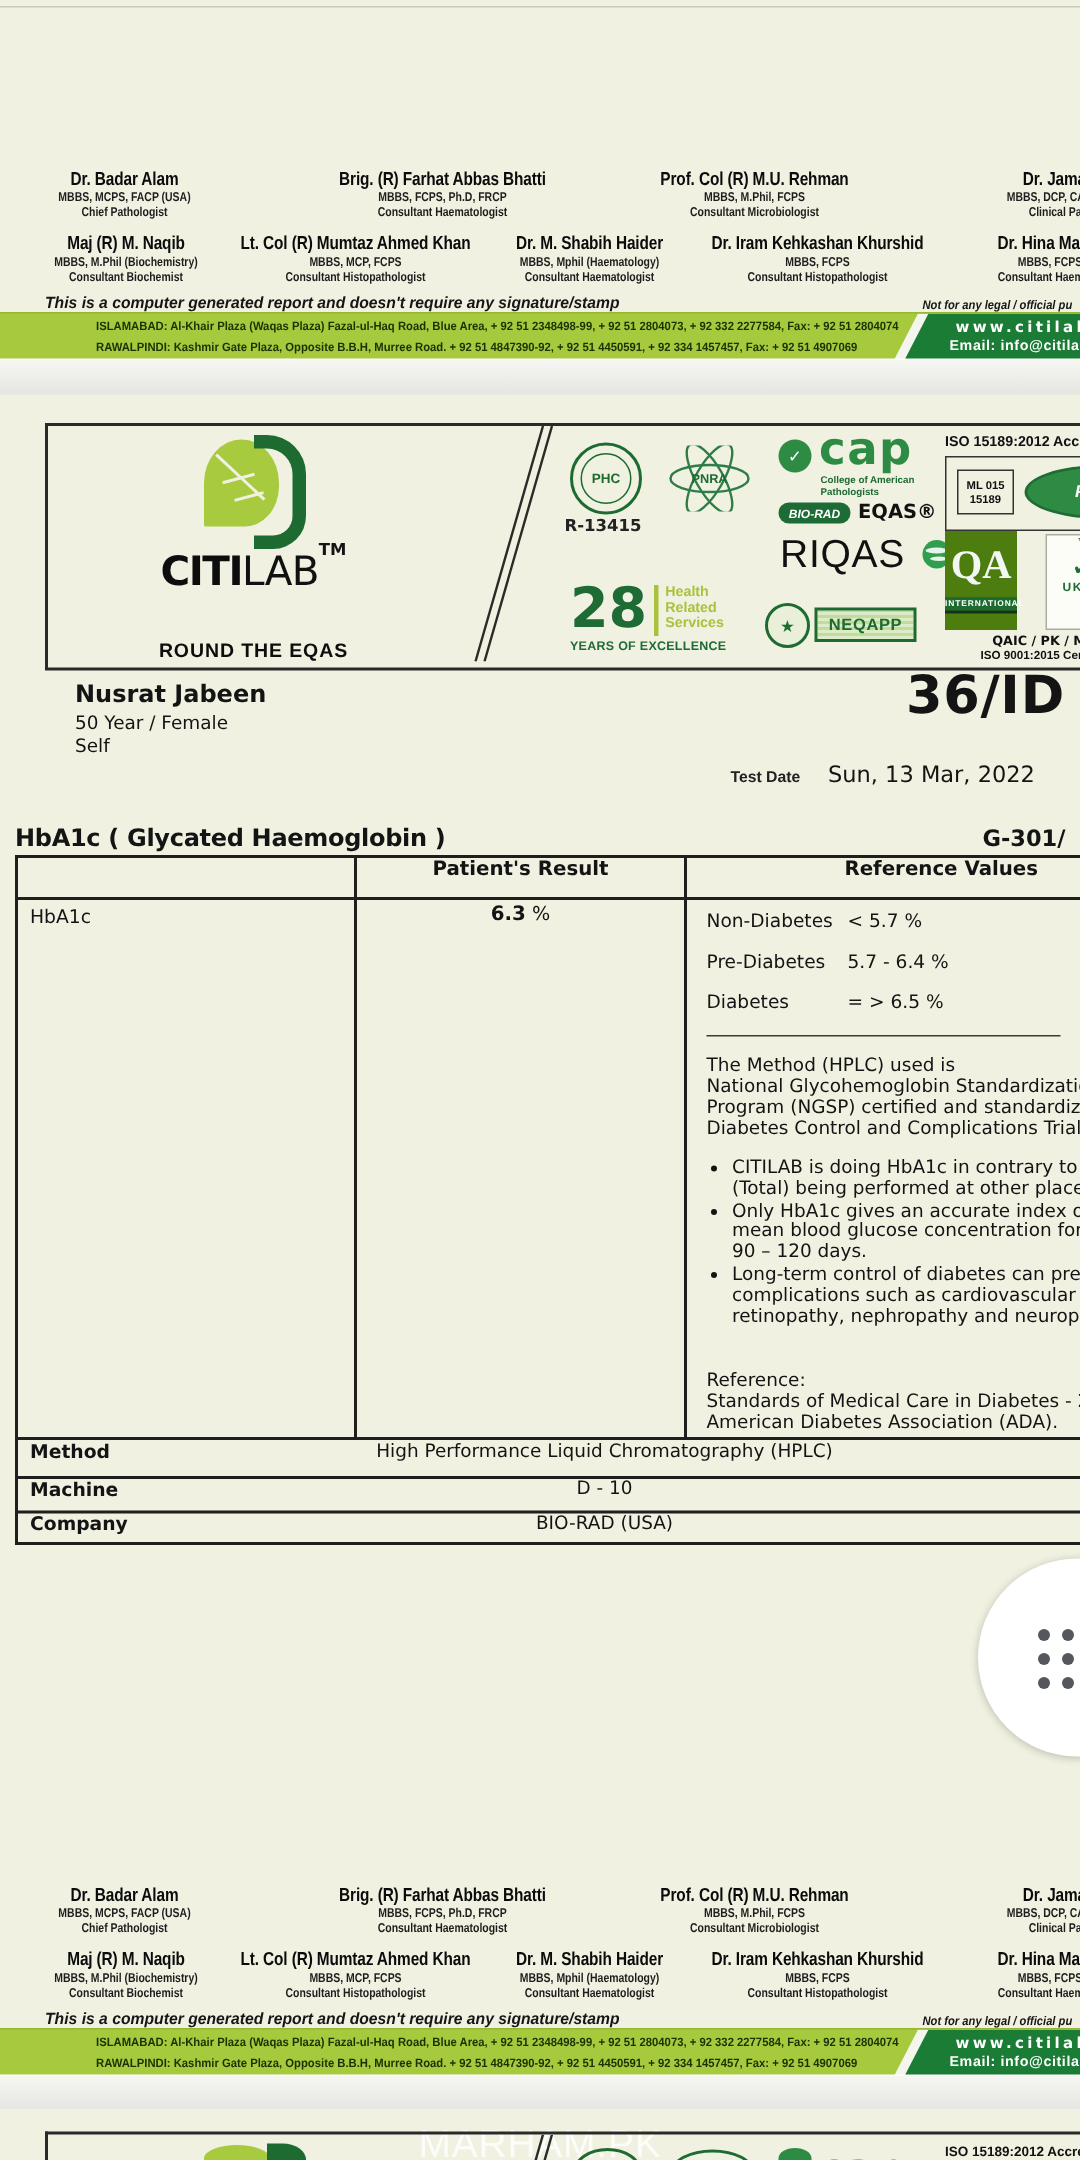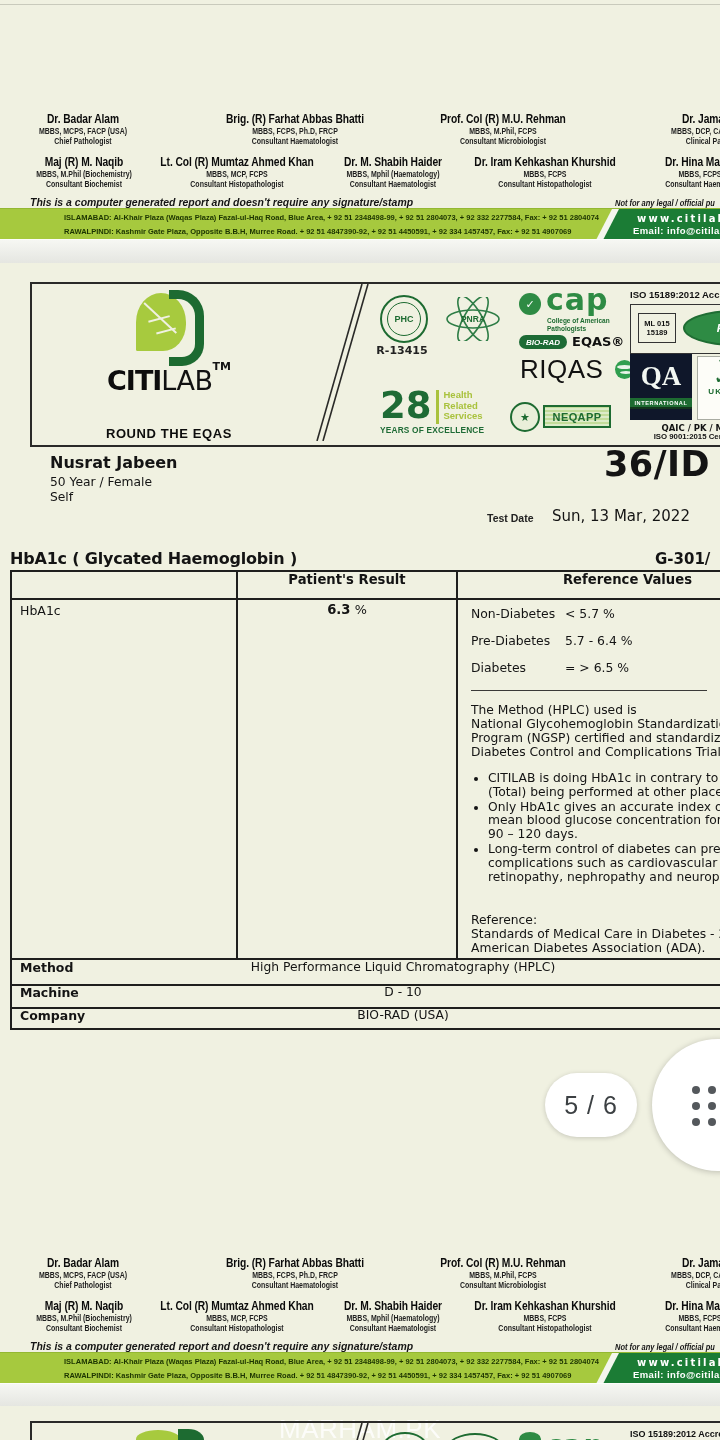--- a/index.html
+++ b/index.html
@@ -63,21 +63,21 @@
   .yrs-n{font:800 37px "DejaVu Sans",sans-serif;color:#1e6b35;line-height:36px;float:left;}
   .yrs-bar{float:left;width:3px;height:34px;background:#a9c23d;margin:2px 5px 0 4px;}
   .yrs-s{float:left;font:700 9.5px "Liberation Sans",sans-serif;color:#a9c23d;line-height:10.5px;padding-top:2px;}
   .yrs-cap{clear:both;font:700 8.3px "Liberation Sans",sans-serif;color:#1e6b35;letter-spacing:.2px;padding-top:1px;white-space:nowrap;}
   .crest{position:absolute;left:478px;top:118px;width:26px;height:26px;border:2px solid #1d6b31;border-radius:50%;background:#e9efd9;display:flex;align-items:center;justify-content:center;font-size:11px;color:#1d6b31;}
   .neqapp{position:absolute;left:511px;top:121px;width:64px;height:19px;border:2px solid #1d6b31;background:repeating-linear-gradient(0deg,#dcebc8 0 2px,#c2dc9a 2px 4px);display:flex;align-items:center;justify-content:center;font:800 11px "Liberation Sans",sans-serif;color:#1d6b31;letter-spacing:.4px;}
   .isoacc{position:absolute;left:598px;top:5px;font:700 9.5px "Liberation Sans",sans-serif;color:#111;white-space:nowrap;}
   .isobox{position:absolute;left:598px;top:20px;width:166px;height:48px;border:1.5px solid #333;}
   .mlbox{position:absolute;left:7px;top:8px;width:38px;height:30px;border:1.5px solid #333;text-align:center;font:700 7.5px "Liberation Sans",sans-serif;line-height:9px;padding-top:5px;box-sizing:border-box;color:#111;}
   .pnac{position:absolute;left:52px;top:5px;width:100px;height:32px;background:#2e8b44;border-radius:50%;border:2px solid #1f6d33;display:flex;align-items:center;justify-content:center;font:italic 700 11.5px "Liberation Sans",sans-serif;color:#fff;letter-spacing:1px;}
-  .qa{position:absolute;left:598px;top:70px;width:62px;height:66px;background:#0f172a;}
+  .qa{position:absolute;left:598px;top:70px;width:48px;height:66px;background:#4d7c0f;}
   .qa-l{height:44px;display:flex;align-items:center;justify-content:center;font:800 27px "Liberation Serif",serif;color:#f2f7f2;}
   .qa-i{background:#1d6b31;color:#fff;font:700 5.6px "Liberation Sans",sans-serif;text-align:center;letter-spacing:.6px;padding:1.5px 0;}
   .qa-a{background:#12341c;color:#cfe3cf;font:700 4.4px "Liberation Sans",sans-serif;text-align:center;padding:1px 0;}
   .ukas{position:absolute;left:665px;top:72px;width:48px;height:62px;background:#fdfdf8;border:1px solid #a9aca2;text-align:center;color:#1d6b31;}
   .ukas .cr{font-size:9px;line-height:10px;}
   .ukas .ck{font:800 20px "DejaVu Sans",sans-serif;line-height:20px;}
   .ukas .lb{font:800 8px "Liberation Sans",sans-serif;letter-spacing:1.2px;}
   .ukas .tn{font:700 3.8px "Liberation Sans",sans-serif;color:#444;}
   .qaic{position:absolute;left:598px;top:139px;width:150px;text-align:center;font:800 8.5px "DejaVu Sans",sans-serif;color:#111;white-space:nowrap;}
   .iso9001{position:absolute;left:598px;top:148px;width:150px;text-align:center;font:700 7.8px "Liberation Sans",sans-serif;color:#111;white-space:nowrap;}
@@ -431,21 +431,20 @@
       <line x1="75" y1="0" x2="30" y2="157" stroke="#2a2a28" stroke-width="1.6"></line>
       <line x1="81" y1="0" x2="36" y2="157" stroke="#2a2a28" stroke-width="1.6"></line>
     </svg>
     <div class="p6-ell" style="left:350px;top:9px;width:42px;height:28px"></div>
     <div class="p6-ell" style="left:415px;top:10px;width:52px;height:26px"></div>
     <div class="p6-capc"></div>
     <div class="p6-capt">cap</div>
     <div class="p6-iso">ISO 15189:2012 Accredited</div>
   </div>
 
-  <div class="pill">5 / 6</div>
   <div class="gridbtn">
     <div class="dots">
       <div class="dot"></div>
         <div class="dot"></div>
       <div class="dot"></div>
         <div class="dot"></div>
       <div class="dot"></div>
         <div class="dot"></div>
     </div>
   </div>

